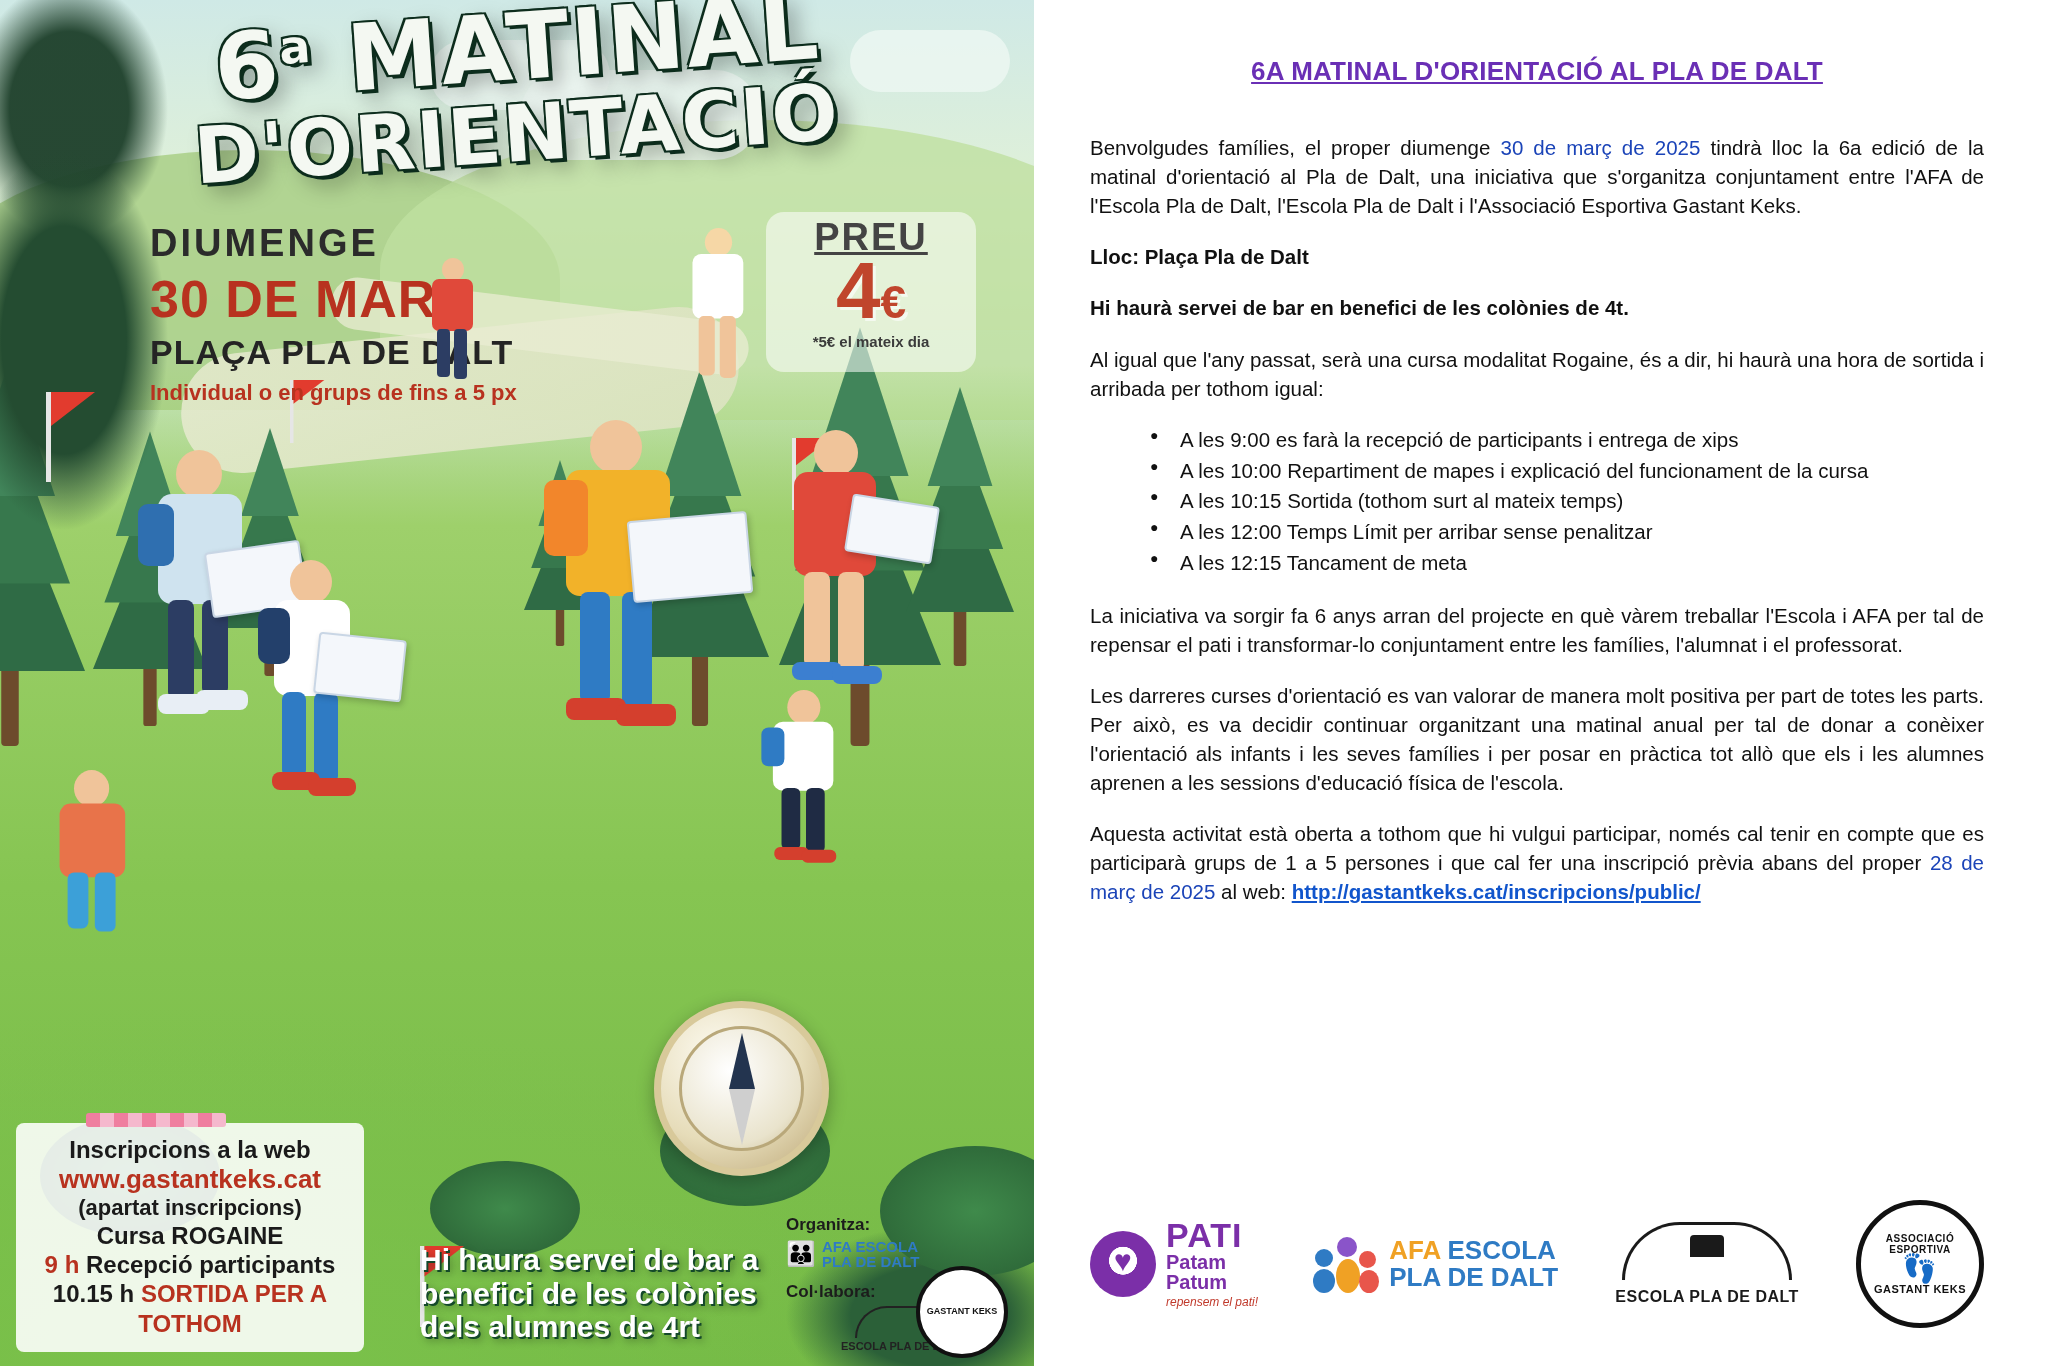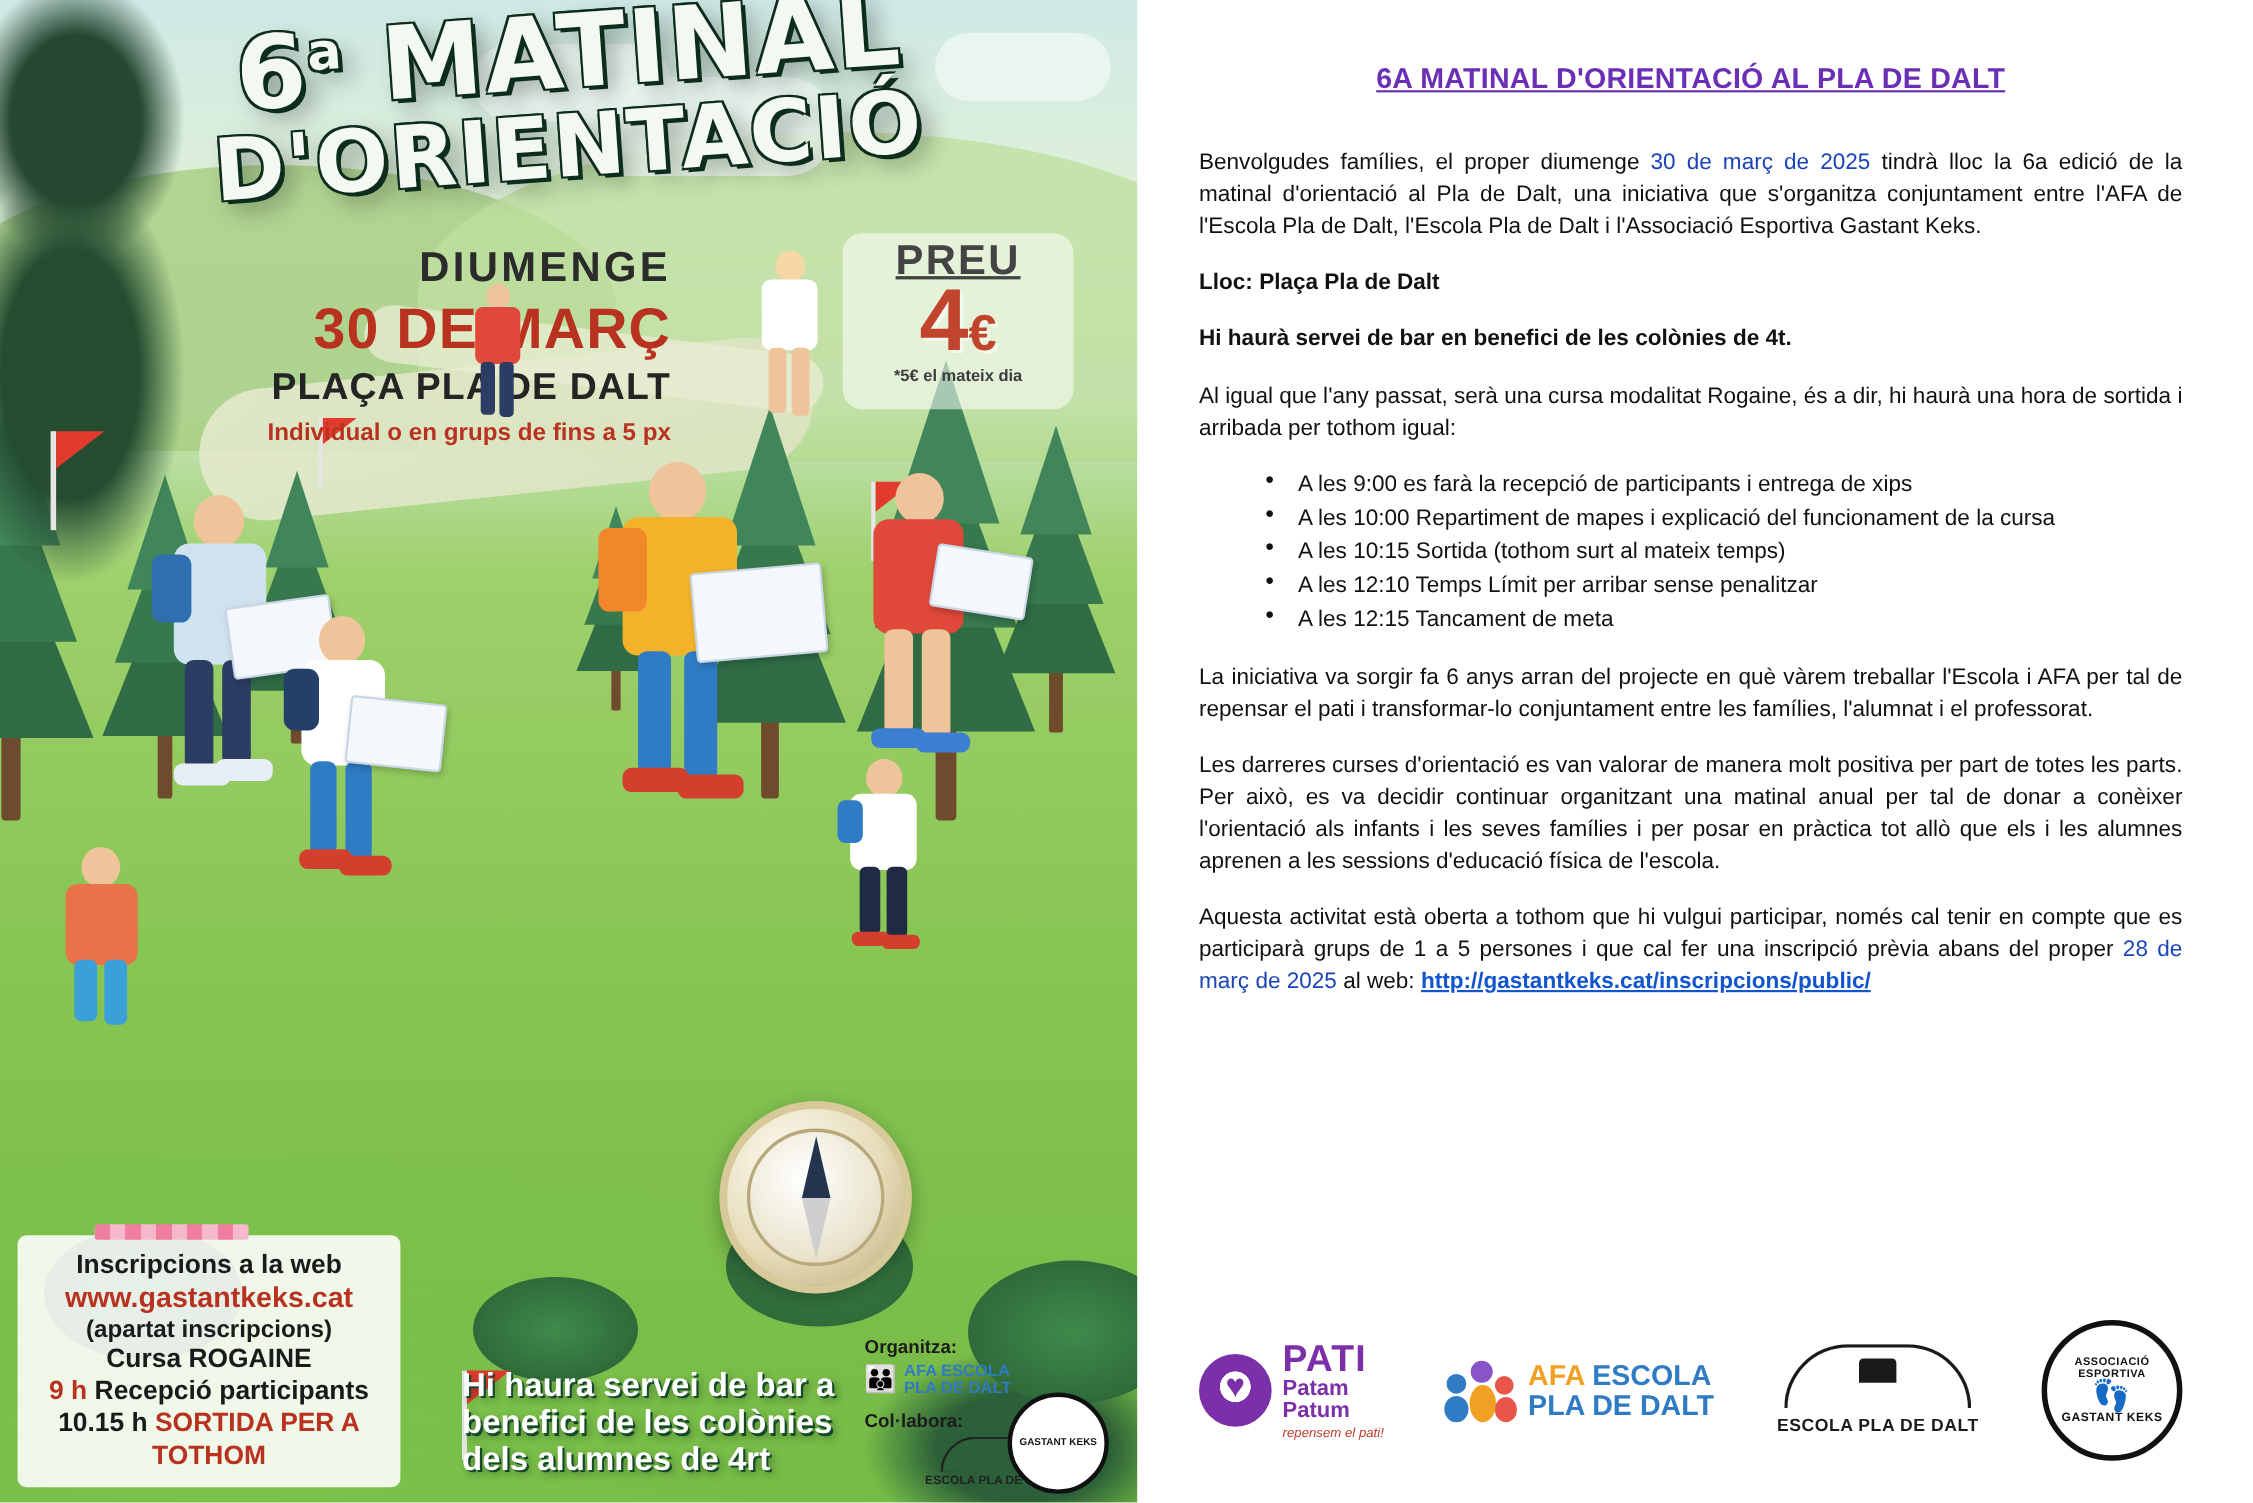--- a/index.html
+++ b/index.html
@@ -131,21 +131,21 @@
       -2px 2px 0 #0c2c1c,
       10px 10px 22px rgba(0,0,0,.35);
     transform: rotate(-4deg);
   }
   .title-l1 { font-size:92px; }
   .title-l1 sup { font-size:46px; vertical-align:super; }
   .title-l2 { font-size:78px; margin-top:6px; }
 
   
   .info {
-    position:absolute; left:150px; top:222px; z-index:7; text-align:right;
+    position:absolute; left:150px; top:222px; z-index:7; text-align:left;
     width:460px;
   }
   .info .diumenge {
     font-size:38px; font-weight:700; color:#2b2b2b; letter-spacing:3px;
   }
   .info .date {
     font-size:52px; font-weight:900; color:#b8321f; margin-top:4px; letter-spacing:1px;
   }
   .info .place {
     font-size:34px; font-weight:700; color:#242424; margin-top:4px; letter-spacing:1px;
@@ -603,21 +603,21 @@
     <p class="lloc">Lloc: Plaça Pla de Dalt</p>
 
     <p class="bar">Hi haurà servei de bar en benefici de les colònies de 4t.</p>
 
     <p>Al igual que l'any passat, serà una cursa modalitat Rogaine, és a dir, hi haurà una hora de sortida i arribada per tothom igual:</p>
 
     <ul>
       <li>A les 9:00 es farà la recepció de participants i entrega de xips</li>
       <li>A les 10:00 Repartiment de mapes i explicació del funcionament de la cursa</li>
       <li>A les 10:15 Sortida (tothom surt al mateix temps)</li>
-      <li>A les 12:10 Temps Límit per arribar sense penalitzar</li>
+      <li>A les 12:00 Temps Límit per arribar sense penalitzar</li>
       <li>A les 12:15 Tancament de meta</li>
     </ul>
 
     <p>La iniciativa va sorgir fa 6 anys arran del projecte en què vàrem treballar l'Escola i AFA per tal de repensar el pati i transformar-lo conjuntament entre les famílies, l'alumnat i el professorat.</p>
 
     <p>Les darreres curses d'orientació es van valorar de manera molt positiva per part de totes les parts. Per això, es va decidir continuar organitzant una matinal anual per tal de donar a conèixer l'orientació als infants i les seves famílies i per posar en pràctica tot allò que els i les alumnes aprenen a les sessions d'educació física de l'escola.</p>
 
     <p>
       <span>Aquesta activitat està oberta a tothom que hi vulgui participar, només cal tenir en compte que es participarà grups de 1 a 5 persones  i que cal fer una inscripció prèvia abans del proper </span><span class="date-hl">28 de març de 2025</span><span> al web: </span><a class="link-blue" href="#">http://gastantkeks.cat/inscripcions/public/</a>
     </p>

